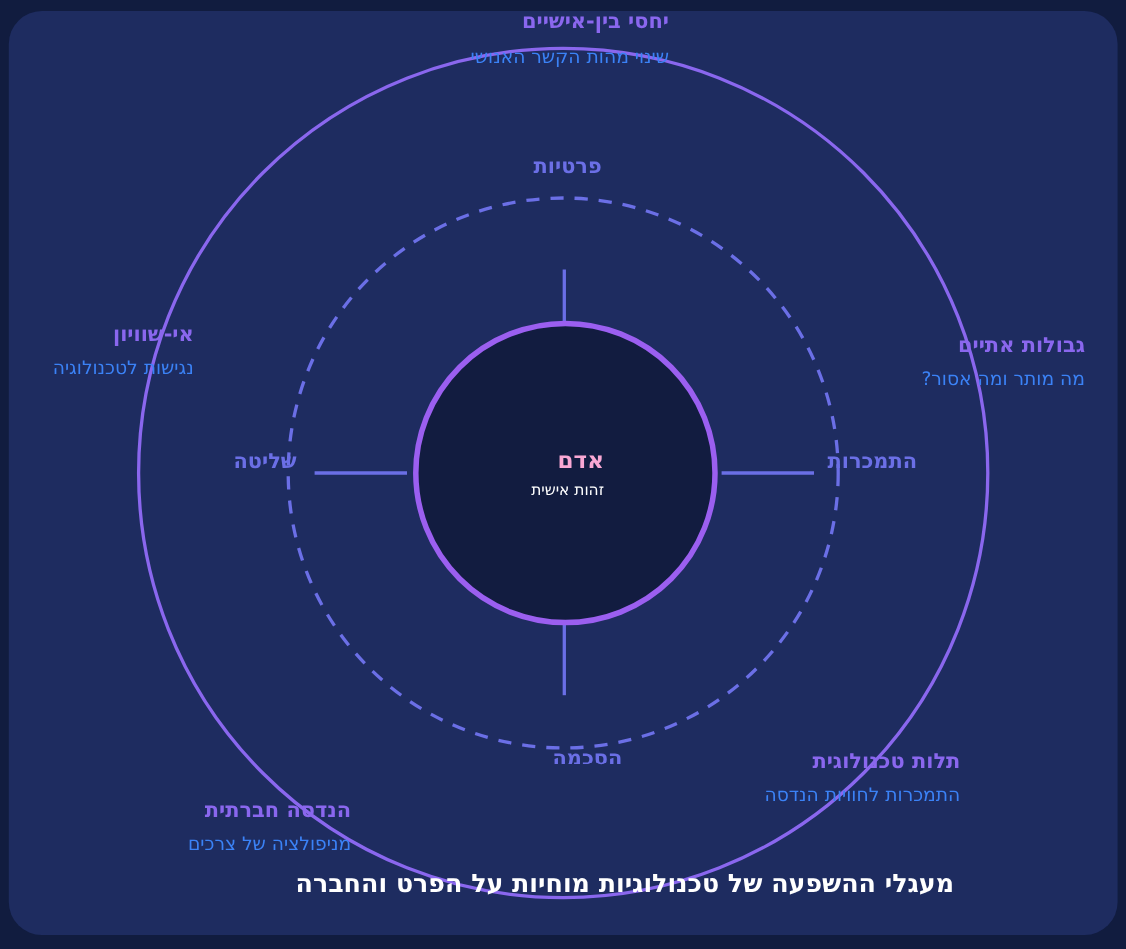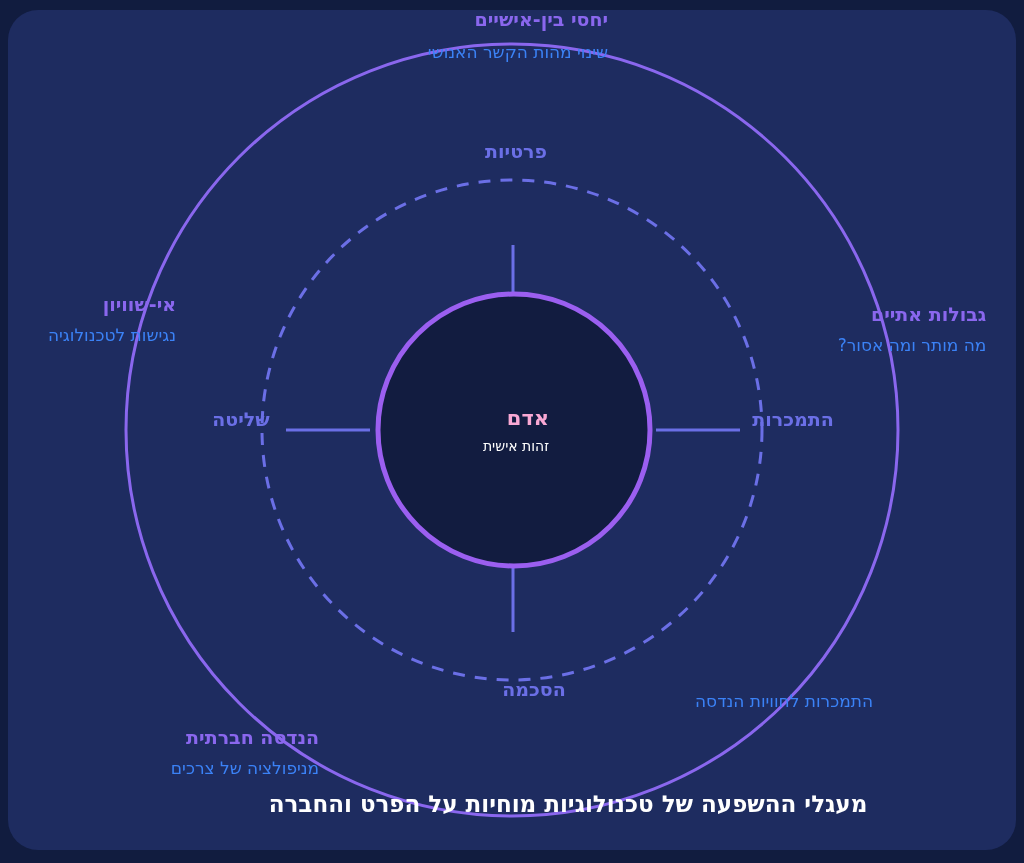--- a/index.html
+++ b/index.html
@@ -39,20 +39,21 @@
   <div class="t-title">יחסי בין-אישיים</div>
   <div class="t-sub" style="margin-top:12px;">שינוי מהות הקשר האנושי</div>
 </div>
 
 <div class="lbl" style="left:912px; top:303px;">
   <div class="t-title">גבולות אתיים</div>
   <div class="t-sub">מה מותר ומה אסור?</div>
 </div>
 
 <div class="lbl" style="left:784px; top:681px;">
+  <div class="t-title">תלות טכנולוגית</div>
   <div class="t-sub">התמכרות לחוויות הנדסה</div>
 </div>
 
 <div class="lbl" style="left:245px; top:693px;margin-top:33px;">
   <div class="t-title">הנדסה חברתית</div>
   <div class="t-sub">מניפולציה של צרכים</div>
 </div>
 
 <div class="lbl" style="left:112px; top:293px;">
   <div class="t-title">אי-שוויון</div>

